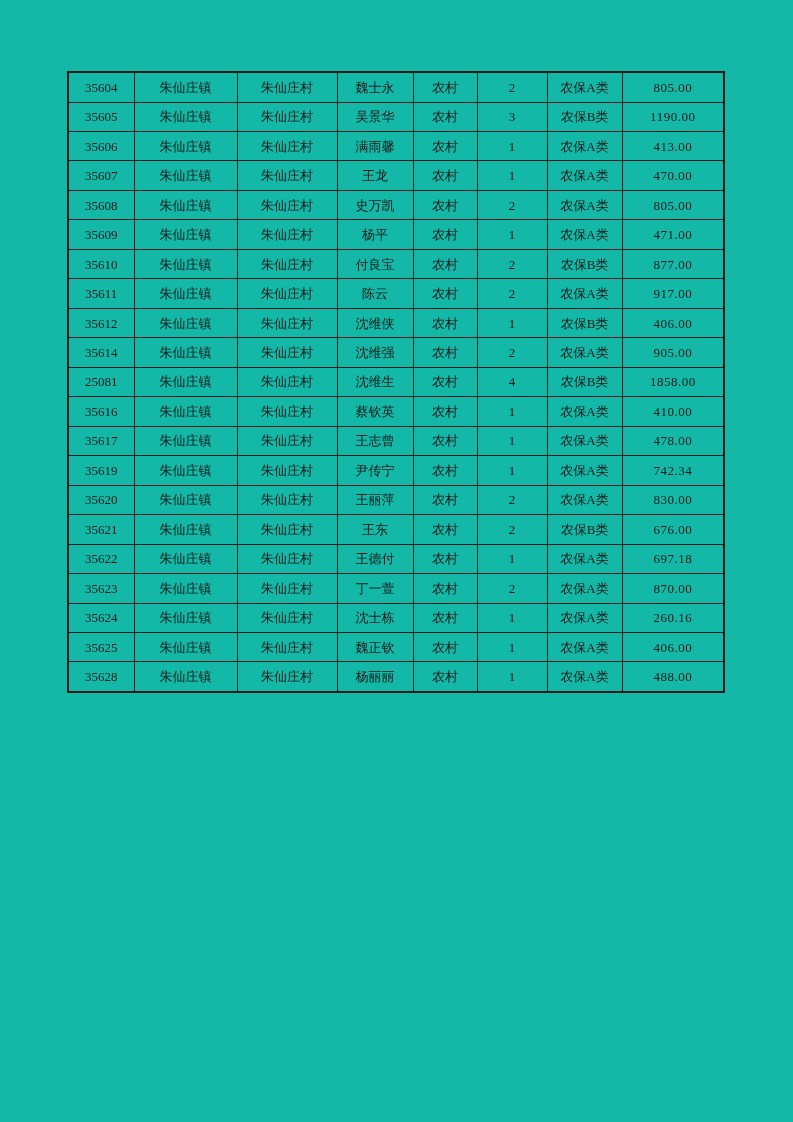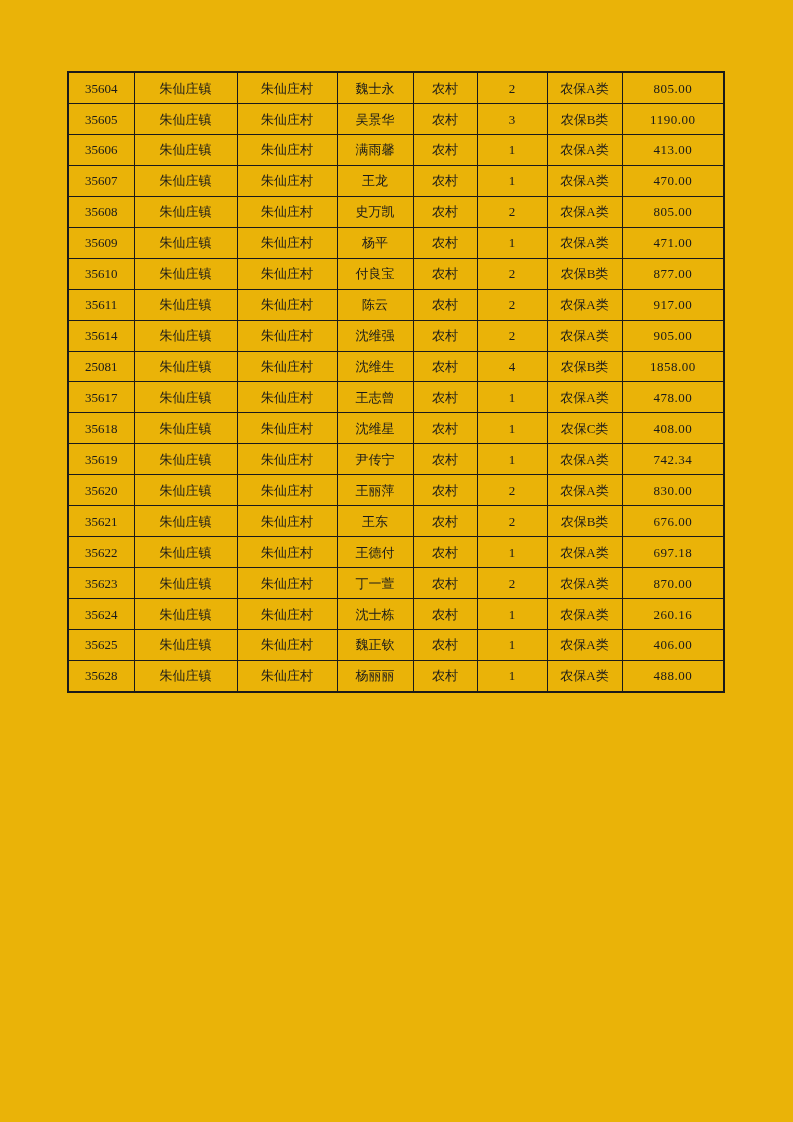--- a/index.html
+++ b/index.html
@@ -14,21 +14,21 @@
     overflow: hidden;
     font-family: "Liberation Serif", "DejaVu Serif", serif;
     color: #1a1a1a;
   }
   .page {
     position: absolute;
     left: 0;
     top: 0;
     width: 793px;
     height: 1122px;
-    background: #eab308;
+    background: #14b8a6;
   }
   table.records {
     position: absolute;
     left: 67px;
     top: 71px;
     width: 656px;
     height: 622px;
     border-collapse: collapse;
     table-layout: fixed;
     border: 2px solid #1a1a1a;
@@ -138,58 +138,68 @@
           <td class="col-record-id">35611</td>
           <td class="col-town">朱仙庄镇</td>
           <td class="col-village">朱仙庄村</td>
           <td class="col-name">陈云</td>
           <td class="col-household-type">农村</td>
           <td class="col-person-count">2</td>
           <td class="col-insurance-category">农保A类</td>
           <td class="col-amount">917.00</td>
         </tr>
         <tr>
+          <td class="col-record-id">35612</td>
+          <td class="col-town">朱仙庄镇</td>
+          <td class="col-village">朱仙庄村</td>
+          <td class="col-name">沈维侠</td>
+          <td class="col-household-type">农村</td>
+          <td class="col-person-count">1</td>
+          <td class="col-insurance-category">农保B类</td>
+          <td class="col-amount">406.00</td>
+        </tr>
+        <tr>
           <td class="col-record-id">35614</td>
           <td class="col-town">朱仙庄镇</td>
           <td class="col-village">朱仙庄村</td>
           <td class="col-name">沈维强</td>
           <td class="col-household-type">农村</td>
           <td class="col-person-count">2</td>
           <td class="col-insurance-category">农保A类</td>
           <td class="col-amount">905.00</td>
         </tr>
         <tr>
           <td class="col-record-id">25081</td>
           <td class="col-town">朱仙庄镇</td>
           <td class="col-village">朱仙庄村</td>
           <td class="col-name">沈维生</td>
           <td class="col-household-type">农村</td>
           <td class="col-person-count">4</td>
           <td class="col-insurance-category">农保B类</td>
           <td class="col-amount">1858.00</td>
         </tr>
         <tr>
+          <td class="col-record-id">35616</td>
+          <td class="col-town">朱仙庄镇</td>
+          <td class="col-village">朱仙庄村</td>
+          <td class="col-name">蔡钦英</td>
+          <td class="col-household-type">农村</td>
+          <td class="col-person-count">1</td>
+          <td class="col-insurance-category">农保A类</td>
+          <td class="col-amount">410.00</td>
+        </tr>
+        <tr>
           <td class="col-record-id">35617</td>
           <td class="col-town">朱仙庄镇</td>
           <td class="col-village">朱仙庄村</td>
           <td class="col-name">王志曾</td>
           <td class="col-household-type">农村</td>
           <td class="col-person-count">1</td>
           <td class="col-insurance-category">农保A类</td>
           <td class="col-amount">478.00</td>
-        </tr>
-        <tr>
-          <td class="col-record-id">35618</td>
-          <td class="col-town">朱仙庄镇</td>
-          <td class="col-village">朱仙庄村</td>
-          <td class="col-name">沈维星</td>
-          <td class="col-household-type">农村</td>
-          <td class="col-person-count">1</td>
-          <td class="col-insurance-category">农保C类</td>
-          <td class="col-amount">408.00</td>
         </tr>
         <tr>
           <td class="col-record-id">35619</td>
           <td class="col-town">朱仙庄镇</td>
           <td class="col-village">朱仙庄村</td>
           <td class="col-name">尹传宁</td>
           <td class="col-household-type">农村</td>
           <td class="col-person-count">1</td>
           <td class="col-insurance-category">农保A类</td>
           <td class="col-amount">742.34</td>

